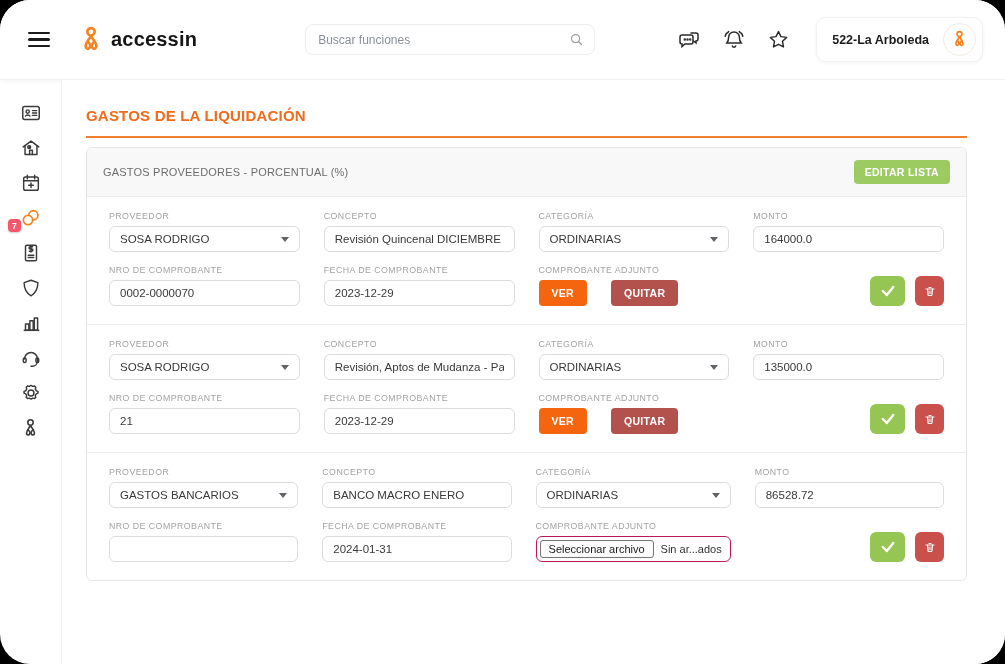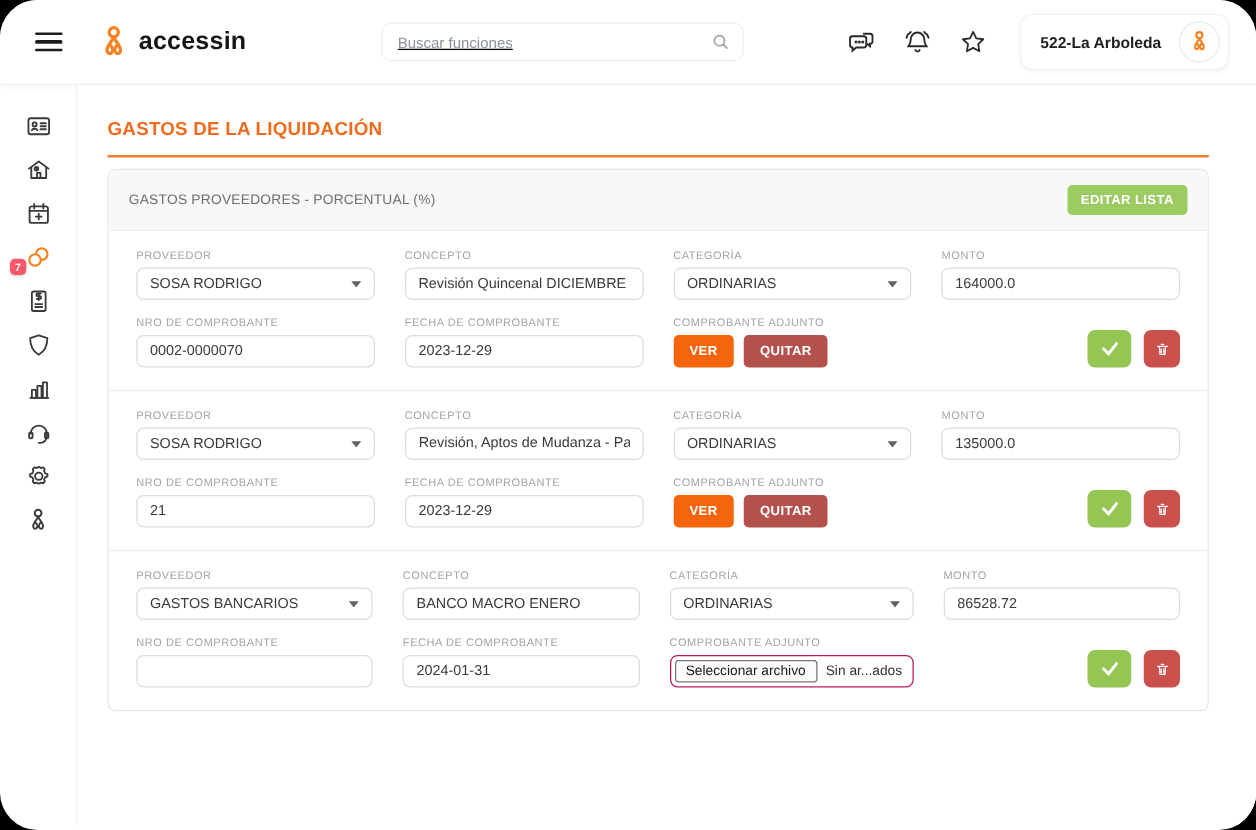--- a/index.html
+++ b/index.html
@@ -1,26 +1,26 @@
 <!DOCTYPE html>
 <html><head>
 <meta charset="utf-8">
 <style>
   * { margin:0; padding:0; box-sizing:border-box; }
   html,body { background:#000; font-family:"Liberation Sans","DejaVu Sans",sans-serif; }
   .window { position:relative; width:1005px; height:664px; margin:0 auto; background:#fff; border-radius:30px; overflow:hidden; }
 
   
-  .topbar { height:68px; display:flex; align-items:center; padding:0 22px 0 28px; background:#fff; border-bottom:1px solid #f0f0f0; box-shadow:0 2px 5px rgba(0,0,0,.04); }
+  .topbar { height:80px; display:flex; align-items:center; padding:0 22px 0 28px; background:#fff; border-bottom:1px solid #f0f0f0; box-shadow:0 2px 5px rgba(0,0,0,.04); }
   .hamburger { width:22px; cursor:pointer; display:flex; flex-direction:column; gap:4px; }
   .hamburger span { display:block; height:2.4px; background:#1c1c1c; border-radius:2px; }
   .logo { display:flex; align-items:center; gap:7px; margin-left:28px; }
   .logo-glyph { width:26px; height:28px; }
   .logo-text { font-size:20px; font-weight:bold; color:#161616; letter-spacing:.2px; }
-  .search-box { margin-left:108px; width:290px; height:31px; border:1px solid #eee; border-radius:8px; display:flex; align-items:center; padding:0 10px 0 12px; background:#fff;text-decoration:underline; }
+  .search-box { margin-left:108px; width:290px; height:31px; border:1px solid #eee; border-radius:8px; display:flex; align-items:center; padding:0 10px 0 12px; background:#fff; }
   .search-box input { flex:1; border:none; outline:none; font-size:12px; color:#444; font-family:inherit; background:transparent; }
   .search-box input::placeholder { color:#8a8f98; }
   .top-right { margin-left:auto; display:flex; align-items:center; gap:20px;text-align:center; }
   .top-ico { width:24px; height:24px; cursor:pointer; display:flex; align-items:center; justify-content:center; }
   .org-card { margin-left:6px; display:flex; align-items:center; gap:14px; border:1px solid #f1f1f1; border-radius:10px; padding:5px 6px 5px 15px; box-shadow:0 1px 4px rgba(0,0,0,.05); cursor:pointer; background:#fff; }
   .org-label { font-size:12.5px; font-weight:bold; color:#1d1d1d; }
   .org-avatar { width:33px; height:33px; border-radius:50%; border:1px solid #f0e9e0; display:flex; align-items:center; justify-content:center; background:#fff; }
 
   
   .app-body { display:flex; height:592px; }
@@ -42,21 +42,21 @@
 
   .row { display:grid; grid-template-columns:repeat(4,1fr); column-gap:24px; row-gap:13px; padding:14px 22px 18px; }
   .row + .row { border-top:1px solid #ececec; }
   .cell {}
   .f-label { display:block; font-size:8.8px; color:#a3a3a3; letter-spacing:.45px; margin-bottom:5px; }
   .control { width:100%; height:26px; border:1px solid #dcdcdc; border-radius:6px; background:#fff; font-size:11.5px; color:#3a3a3a; padding:0 10px; font-family:inherit; outline:none; }
   .select { display:flex; align-items:center; justify-content:space-between; cursor:pointer; }
   .caret { width:0; height:0; border-left:4.5px solid transparent; border-right:4.5px solid transparent; border-top:5px solid #5f6368; margin-left:6px; flex:none; }
   .sel-text { white-space:nowrap; overflow:hidden; text-overflow:ellipsis; }
 
-  .attach-btns { display:flex; gap:8px; }
+  .attach-btns { display:flex; gap:24px; }
   .btn-ver { background:#f4650d; border:none; color:#fff; font-size:10.5px; font-weight:bold; letter-spacing:.3px; padding:7px 13px; border-radius:4px; cursor:pointer; font-family:inherit; }
   .btn-quitar { background:#b3524d; border:none; color:#fff; font-size:10.5px; font-weight:bold; letter-spacing:.3px; padding:7px 13px; border-radius:4px; cursor:pointer; font-family:Liberation Sans, sans-serif; }
 
   .actions { display:flex; justify-content:flex-end; align-items:flex-end; gap:10px; }
   .btn-check { width:35px; height:30px; background:#95c553; border:none; border-radius:6px; cursor:pointer; display:flex; align-items:center; justify-content:center; }
   .btn-trash { width:29px; height:30px; background:#c9504b; border:none; border-radius:6px; cursor:pointer; display:flex; align-items:center; justify-content:center; }
 
   .file-control { width:100%; height:26px; border:1px solid #be185d; border-radius:6px; display:flex; align-items:center; gap:7px; padding:0 8px 0 3px; background:#fff; cursor:pointer; }
   .file-btn { border:1px solid #767676; background:#fbfbfb; border-radius:3px; font-size:11px; color:#1a1a1a; padding:2px 8px; font-family:inherit; white-space:nowrap; cursor:pointer; }
   .file-text { font-size:11px; color:#333; white-space:nowrap; overflow:hidden; }

